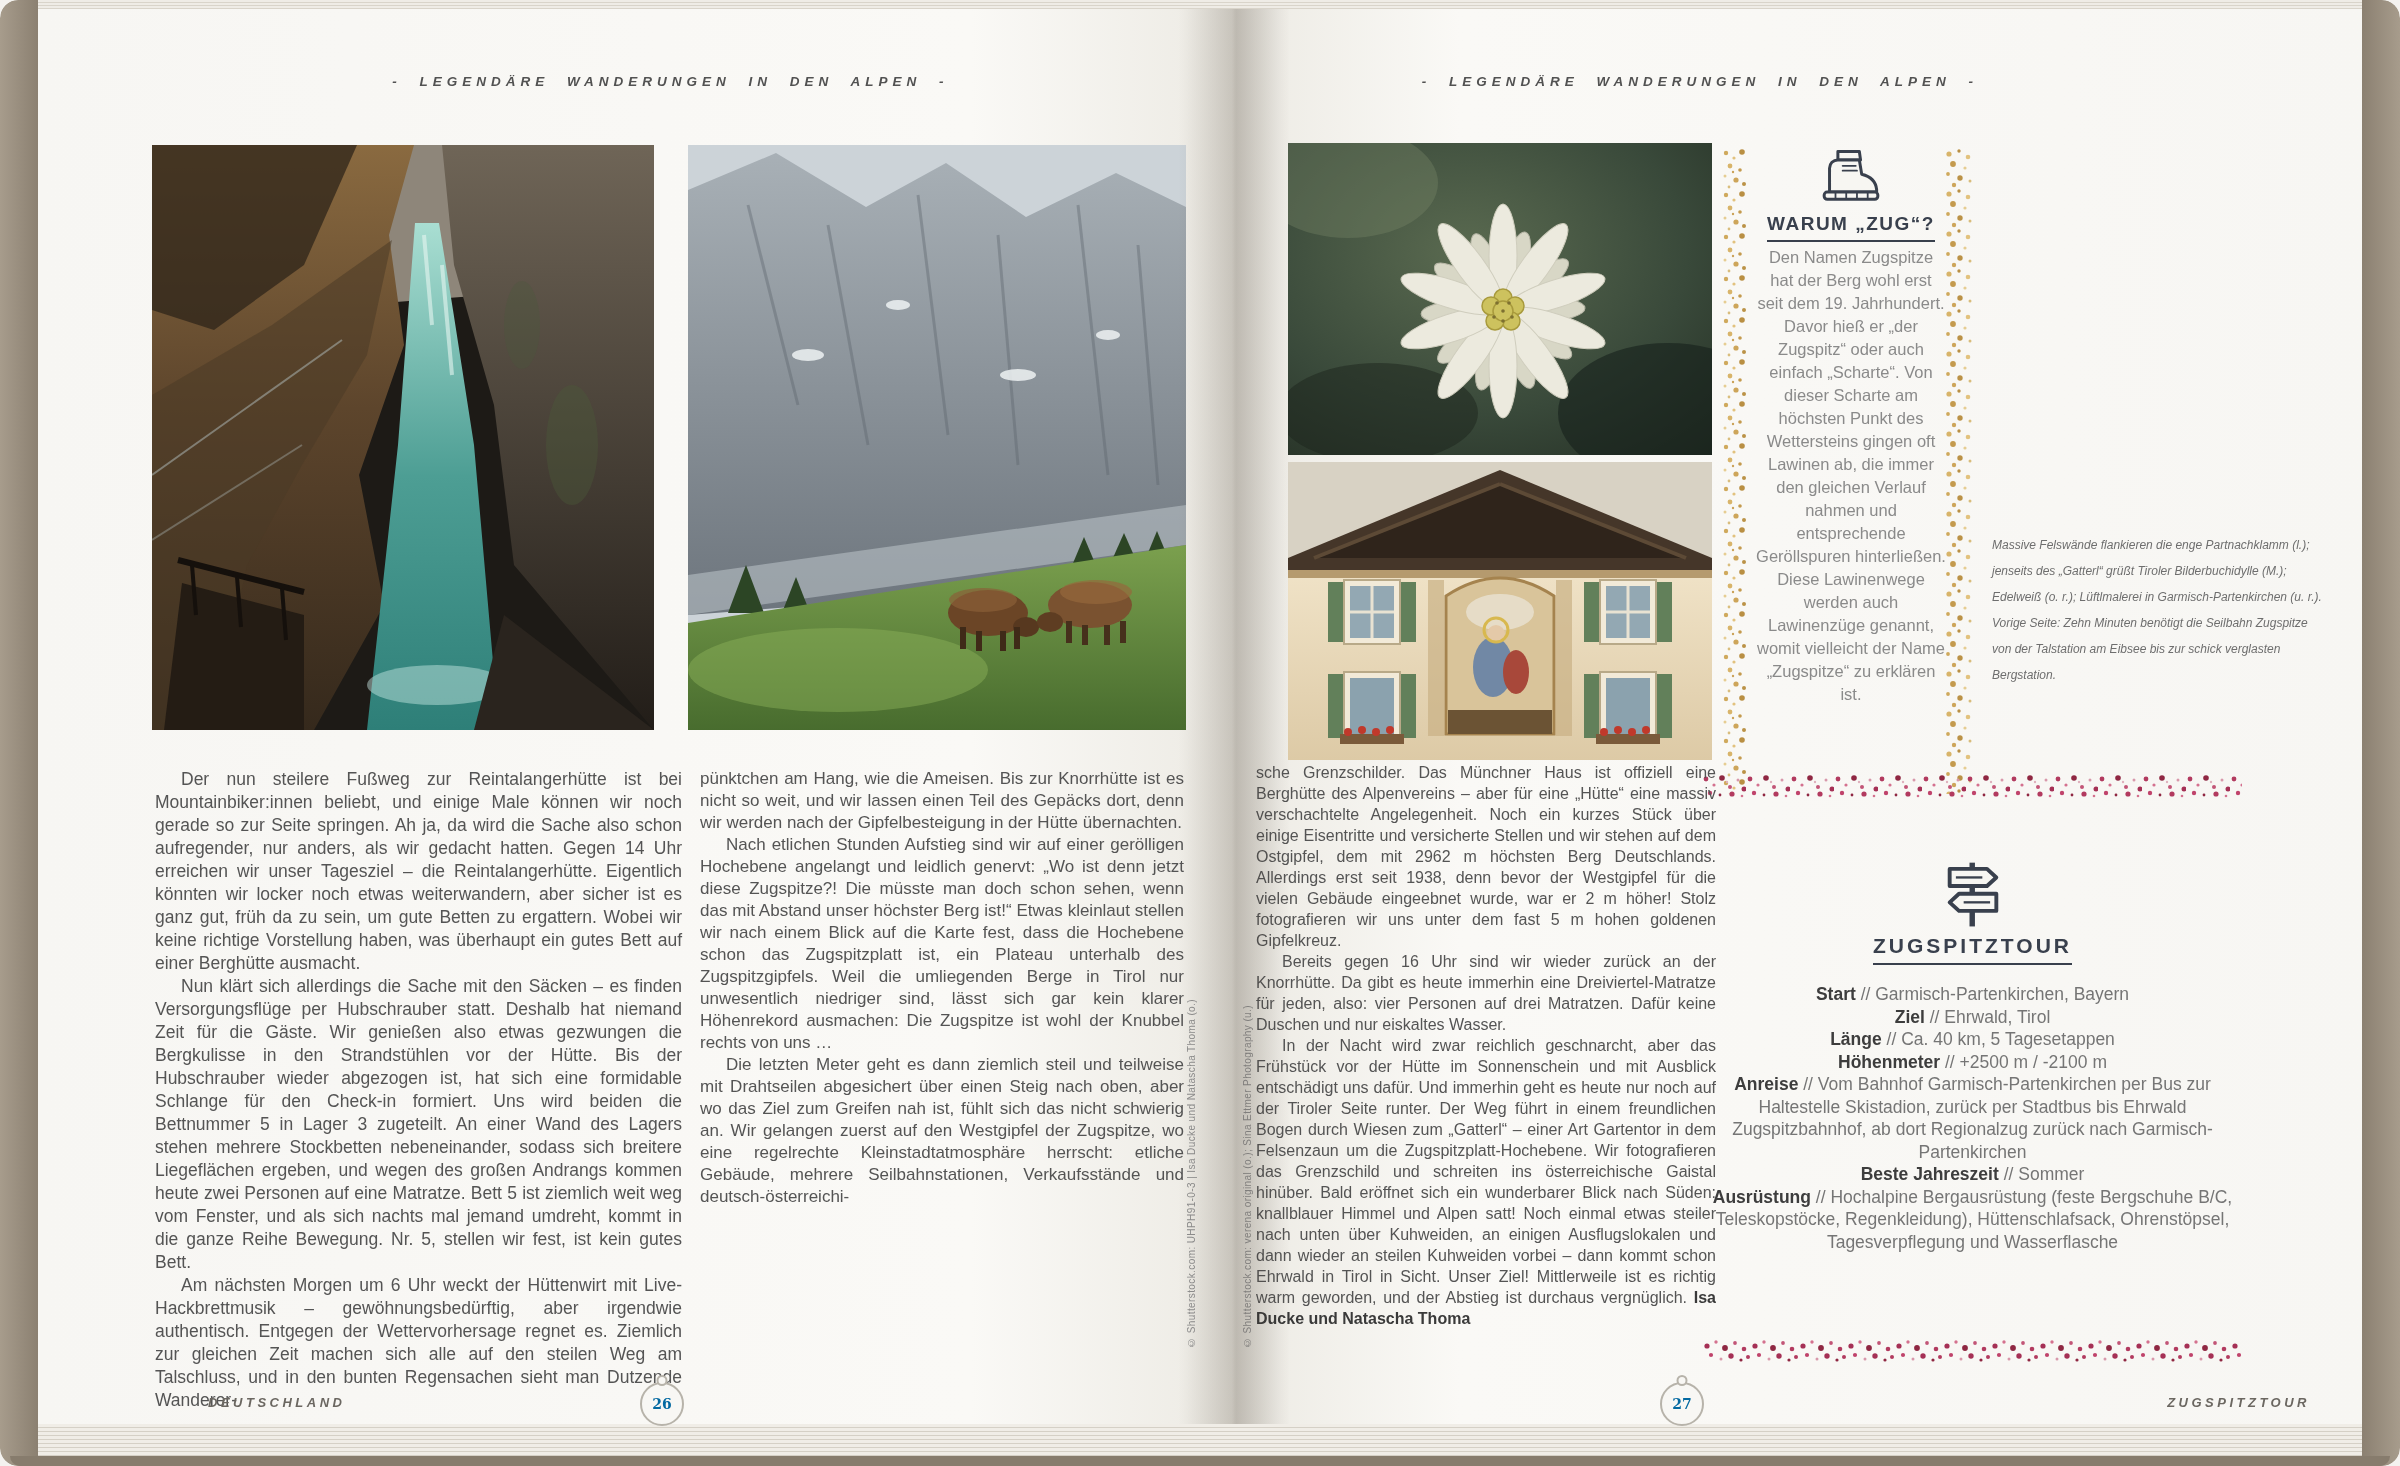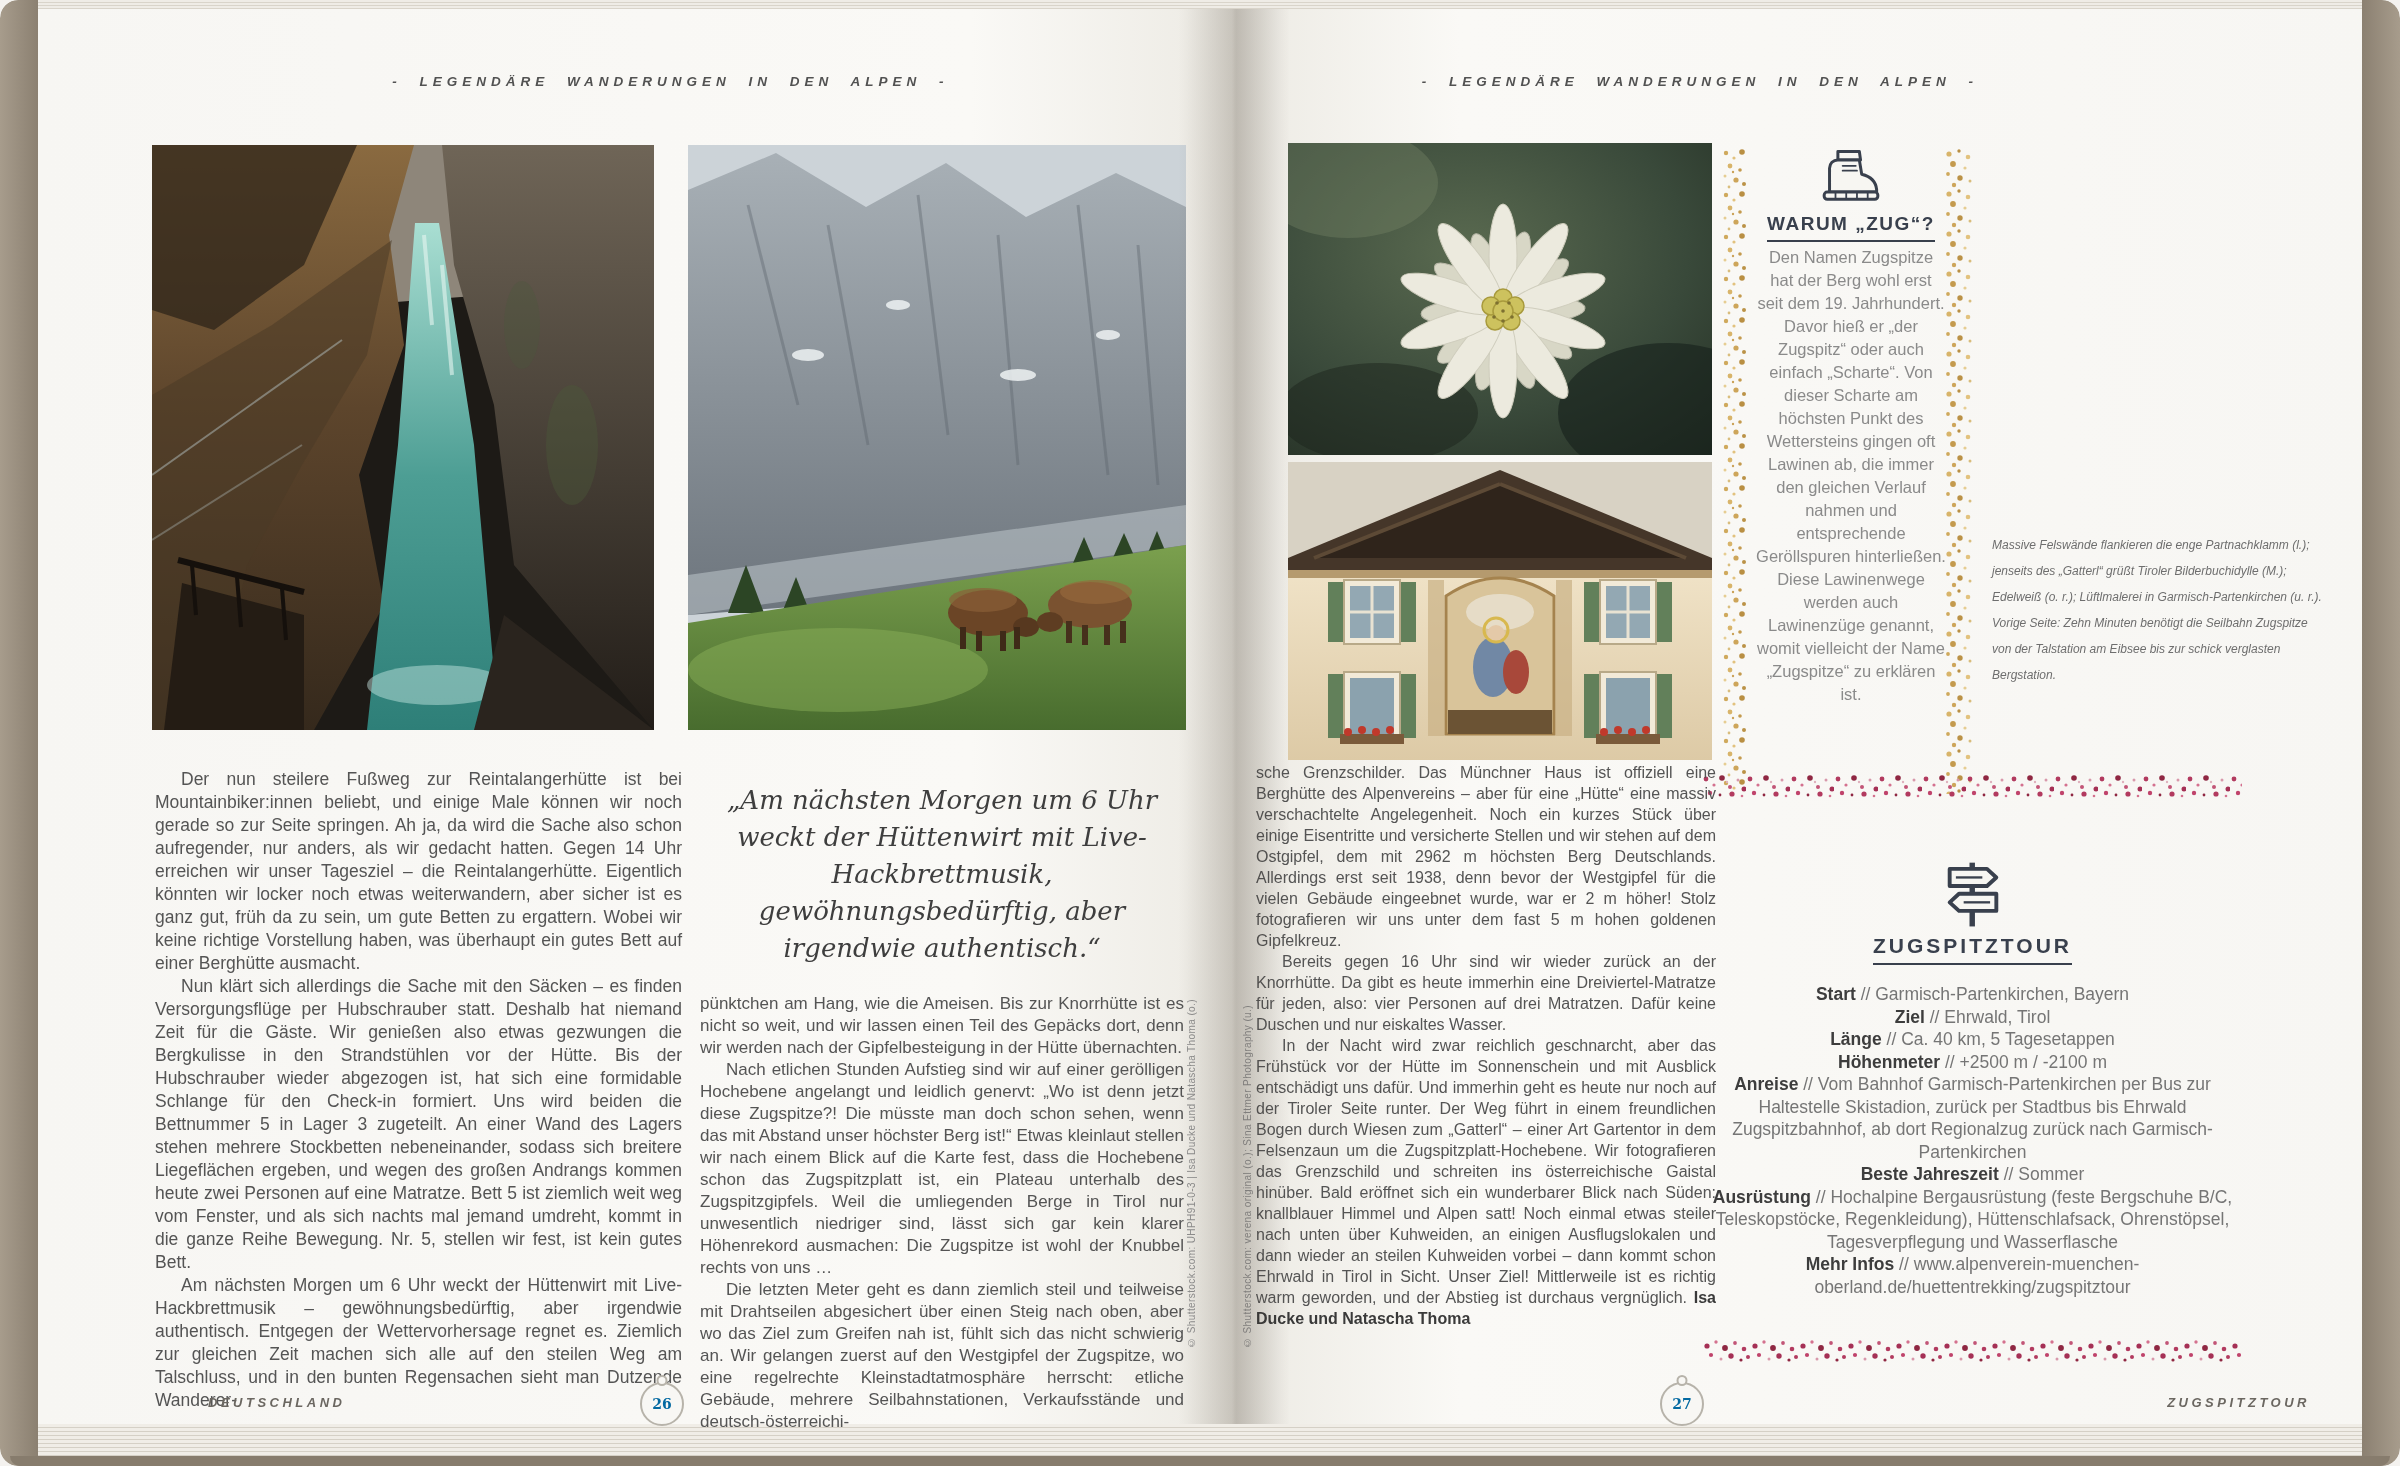--- a/index.html
+++ b/index.html
@@ -187,21 +187,20 @@
         </svg>
       </div>
 
       <div class="col col1 pl-art">
         <p class="ind">Der nun steilere Fußweg zur Reintalangerhütte ist bei Mountainbiker:innen beliebt, und einige Male können wir noch gerade so zur Seite springen. Ah ja, da wird die Sache also schon aufregender, nur anders, als wir gedacht hatten. Gegen 14 Uhr erreichen wir unser Tagesziel – die Reintalangerhütte. Eigentlich könnten wir locker noch etwas weiterwandern, aber sicher ist es ganz gut, früh da zu sein, um gute Betten zu ergattern. Wobei wir keine richtige Vorstellung haben, was überhaupt ein gutes Bett auf einer Berghütte ausmacht.</p>
         <p class="ind">Nun klärt sich allerdings die Sache mit den Säcken – es finden Versorgungsflüge per Hubschrauber statt. Deshalb hat niemand Zeit für die Gäste. Wir genießen also etwas gezwungen die Bergkulisse in den Strandstühlen vor der Hütte. Bis der Hubschrauber wieder abgezogen ist, hat sich eine formidable Schlange für den Check-in formiert. Uns wird beiden die Bettnummer 5 in Lager 3 zugeteilt. An einer Wand des Lagers stehen mehrere Stockbetten nebeneinander, sodass sich breitere Liegeflächen ergeben, und wegen des großen Andrangs kommen heute zwei Personen auf eine Matratze. Bett 5 ist ziemlich weit weg vom Fenster, und als sich nachts mal jemand umdreht, kommt in die ganze Reihe Bewegung. Nr. 5, stellen wir fest, ist kein gutes Bett.</p>
         <p class="ind">Am nächsten Morgen um 6 Uhr weckt der Hüttenwirt mit Live-Hackbrettmusik – gewöhnungsbedürftig, aber irgendwie authentisch. Entgegen der Wettervorhersage regnet es. Ziemlich zur gleichen Zeit machen sich alle auf den steilen Weg am Talschluss, und in den bunten Regensachen sieht man Dutzende Wanderer-</p>
       </div>
 
       <div class="col col2 pl-art">
-        <div class="quote">„Am nächsten Morgen um 6 Uhr weckt der Hüttenwirt mit Live-Hackbrettmusik, gewöhnungsbedürftig, aber irgendwie authentisch.“</div>
         <p>pünktchen am Hang, wie die Ameisen. Bis zur Knorrhütte ist es nicht so weit, und wir lassen einen Teil des Gepäcks dort, denn wir werden nach der Gipfelbesteigung in der Hütte übernachten.</p>
         <p class="ind">Nach etlichen Stunden Aufstieg sind wir auf einer gerölligen Hochebene angelangt und leidlich genervt: „Wo ist denn jetzt diese Zugspitze?! Die müsste man doch schon sehen, wenn das mit Abstand unser höchster Berg ist!“ Etwas kleinlaut stellen wir nach einem Blick auf die Karte fest, dass die Hochebene schon das Zugspitzplatt ist, ein Plateau unterhalb des Zugspitzgipfels. Weil die umliegenden Berge in Tirol nur unwesentlich niedriger sind, lässt sich gar kein klarer Höhenrekord ausmachen: Die Zugspitze ist wohl der Knubbel rechts von uns …</p>
         <p class="ind">Die letzten Meter geht es dann ziemlich steil und teilweise mit Drahtseilen abgesichert über einen Steig nach oben, aber wo das Ziel zum Greifen nah ist, fühlt sich das nicht schwierig an. Wir gelangen zuerst auf den Westgipfel der Zugspitze, wo eine regelrechte Kleinstadtatmosphäre herrscht: etliche Gebäude, mehrere Seilbahnstationen, Verkaufsstände und deutsch-österreichi-</p>
       </div>
 
       <div class="credit credit-l">© Shutterstock.com: UHPH91-0-3 | Isa Ducke und Natascha Thoma (o.)</div>
       <div class="footer-label fl-left">DEUTSCHLAND</div>
       <div class="medal medal-l">26</div>
     </div>
 
@@ -497,21 +496,20 @@
         </svg>
         <div class="tour-title">ZUGSPITZTOUR</div>
         <div class="tour-rows">
           <div class="tour-row"><b>Start</b><span> // </span><span>Garmisch-Partenkirchen, Bayern</span></div>
           <div class="tour-row"><b>Ziel</b><span> // </span><span>Ehrwald, Tirol</span></div>
           <div class="tour-row"><b>Länge</b><span> // </span><span>Ca. 40 km, 5 Tagesetappen</span></div>
           <div class="tour-row"><b>Höhenmeter</b><span> // </span><span>+2500 m / -2100 m</span></div>
           <div class="tour-row"><b>Anreise</b><span> // </span><span>Vom Bahnhof Garmisch-Partenkirchen per Bus zur Haltestelle Skistadion, zurück per Stadtbus bis Ehrwald Zugspitzbahnhof, ab dort Regionalzug zurück nach Garmisch-Partenkirchen</span></div>
           <div class="tour-row"><b>Beste Jahreszeit</b><span> // </span><span>Sommer</span></div>
           <div class="tour-row"><b>Ausrüstung</b><span> // </span><span>Hochalpine Bergausrüstung (feste Bergschuhe B/C, Teleskopstöcke, Regenkleidung), Hüttenschlafsack, Ohrenstöpsel, Tagesverpflegung und Wasserflasche</span></div>
-          <div class="tour-row"><b>Mehr Infos</b><span> // </span><span>www.alpenverein-muenchen-oberland.de/huettentrekking/zugspitztour</span></div>
         </div>
       </div>
 
       <div class="credit credit-r">© Shutterstock.com: verena original (o.); Sina Ettmer Photography (u.)</div>
       <div class="medal medal-r">27</div>
       <div class="footer-label fl-right">ZUGSPITZTOUR</div>
     </div>
 
     <div class="gutter"></div>
   </div>

